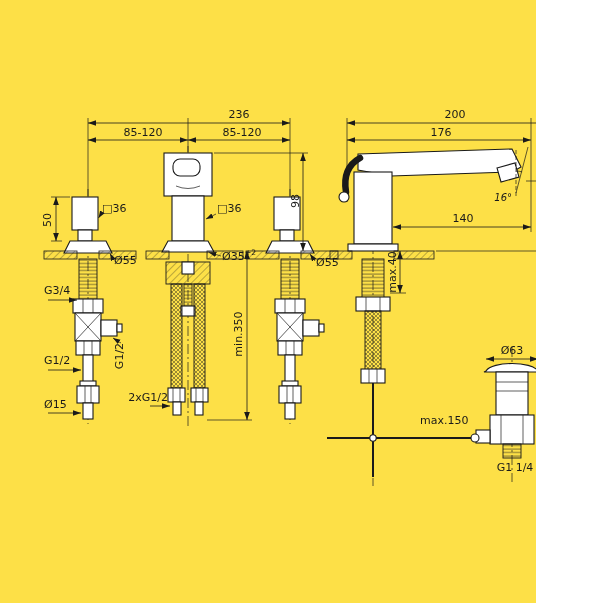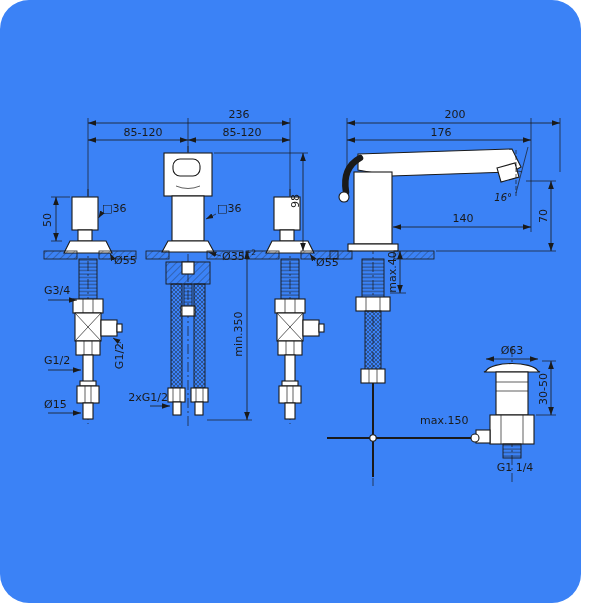--- a/index.html
+++ b/index.html
@@ -1,17 +1,17 @@
 <!DOCTYPE html>
 <html><head>
 <meta charset="utf-8">
 <style>
   html,body{margin:0;padding:0;background:#fff;}
-  .stage{position:relative;width:581px;height:603px;background:#3b82f6;overflow:hidden;
-         font-family:"DejaVu Sans","Liberation Sans",sans-serif;border-radius:29px;}
+  .stage{position:relative;width:536px;height:603px;background:#fde047;overflow:hidden;
+         font-family:"DejaVu Sans","Liberation Sans",sans-serif;}
   svg{display:block;}
   svg text{font-family:"DejaVu Sans","Liberation Sans",sans-serif;font-size:11px;fill:#1a1a1a;}
   svg text.sup{font-size:7.5px;}
   svg text.ang{font-style:italic;font-size:10px;}
   .fig{stroke:#1a1a1a;stroke-width:1.1;fill:#fff;}
   .dim{stroke:#1a1a1a;stroke-width:0.8;fill:none;}
   .ext{stroke:#1a1a1a;stroke-width:0.7;fill:none;}
   .cl{stroke:#1a1a1a;stroke-width:0.7;fill:none;stroke-dasharray:10 3 2 3;}
   .thin{stroke:#1a1a1a;stroke-width:0.7;fill:none;}
 </style>

